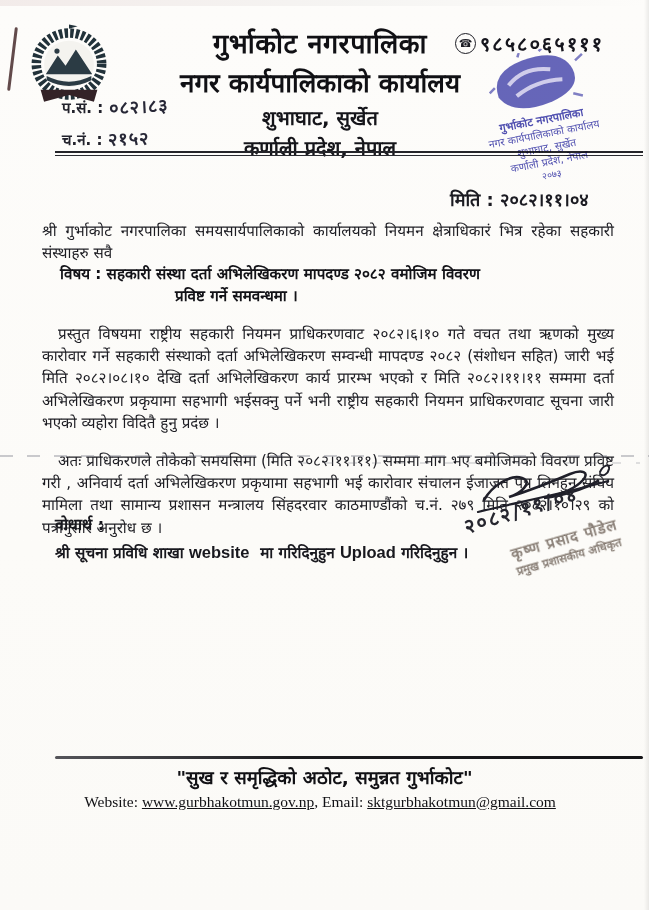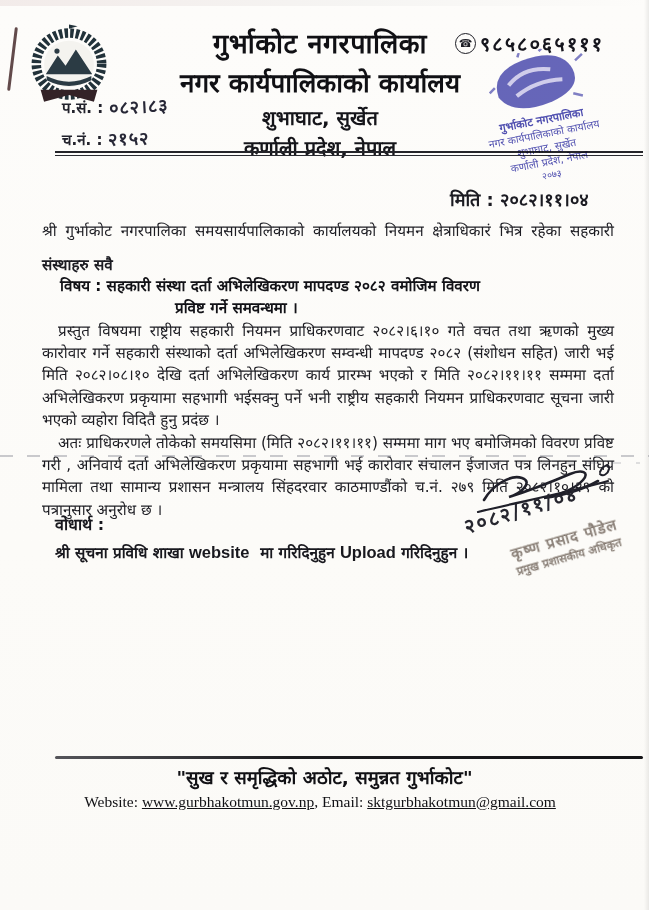--- a/index.html
+++ b/index.html
@@ -50,24 +50,24 @@
   .seal-l3 { font-size:10.5px; }
   .seal-l4 { font-size:10.5px; }
   .seal-l5 { font-size:9.5px; }
 
   .date-line { position:absolute; left:450px; top:187px; font-size:18px; font-weight:600; color:#1b1b22; }
 
   
   .body-block { position:absolute; left:42px; top:220px; width:572px; font-size:15.2px;
     line-height:22.4px; color:#1c1c22; }
   .addressee1 { text-align:justify; text-align-last:justify; }
-  .addressee2 { margin-top:12px;font-weight:bold; }
+  .addressee2 { margin-top:0px; }
   .subject1 { font-weight:bold; margin-top:-2px; padding-left:18px; color:#121217; }
   .subject2 { font-weight:bold; padding-left:133px; color:#121217; }
-  .para { text-align:justify; text-indent:16px; margin-top:0; }
+  .para { text-align:justify; text-indent:16px; margin-top:15px; }
 
   .scan-dashes { position:absolute; left:0px; top:455px; width:649px; height:2px; opacity:.55;
     background:repeating-linear-gradient(90deg, rgba(110,112,125,.65) 0 13px, rgba(0,0,0,0) 13px 27px); }
   .scan-dashes2 { position:absolute; left:300px; top:462px; width:340px; height:1.5px; opacity:.35;
     background:repeating-linear-gradient(90deg, rgba(110,112,125,.6) 0 9px, rgba(0,0,0,0) 9px 24px); }
 
   
   .sig-svg { position:absolute; left:468px; top:460px; z-index:4; }
   .sig-date { position:absolute; left:462px; top:496px; font-size:20px; font-weight:600;
     color:#26262f; transform:rotate(-17deg); letter-spacing:2px; z-index:4; }

